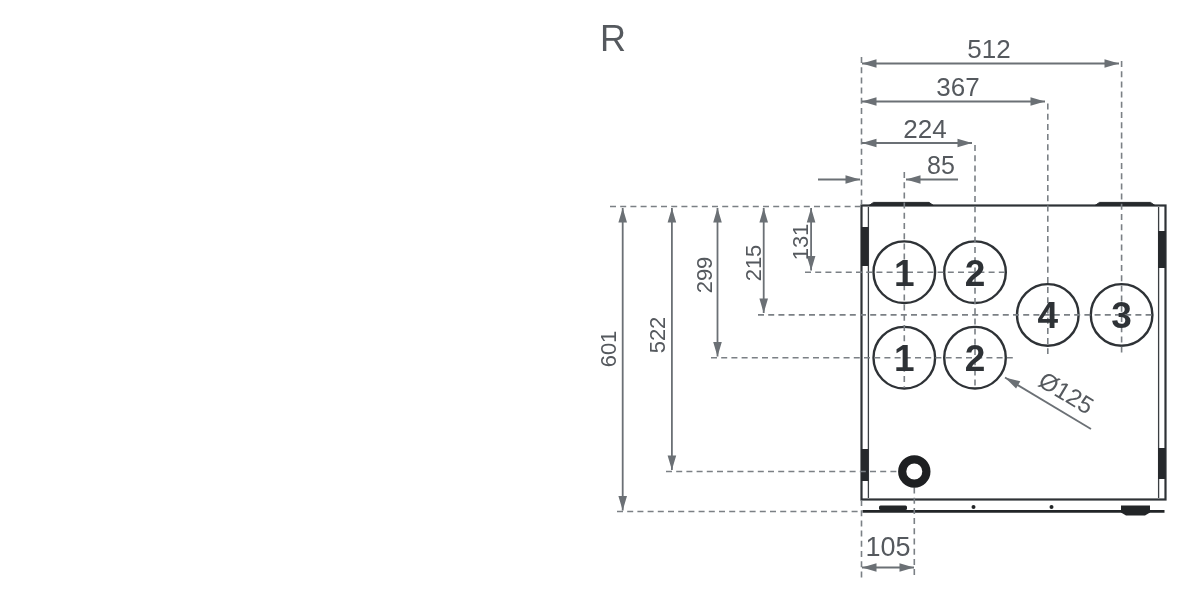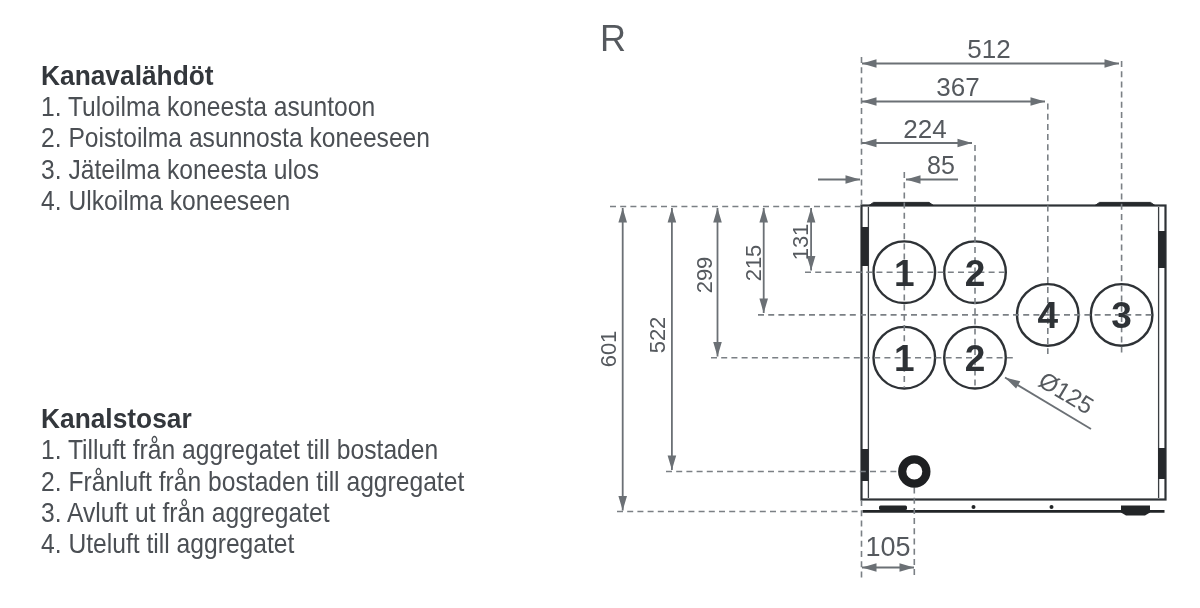--- a/index.html
+++ b/index.html
@@ -7,36 +7,22 @@
 .wrap{position:absolute;left:0;top:0;width:1200px;height:608px;filter:blur(0.5px)}
 .blk{position:absolute;left:41px;font-size:28px;line-height:31.2px;color:#4b4f54;white-space:nowrap}
 .blk .h{font-weight:bold;color:#33373c}
 .blk div{transform-origin:0 50%;transform:scaleX(0.88)}
 .blk div.h{transform:scaleX(0.94)}
 </style>
 </head>
 <body>
 <div class="wrap">
 
-<div class="blk" style="top:60px">
-<div class="h">Kanavalähdöt</div>
-<div>1. Tuloilma koneesta asuntoon</div>
-<div>2. Poistoilma asunnosta koneeseen</div>
-<div>3. Jäteilma koneesta ulos</div>
-<div>4. Ulkoilma koneeseen</div>
-</div>
 
 
-<div class="blk" style="top:403.2px">
-<div class="h">Kanalstosar</div>
-<div>1. Tilluft från aggregatet till bostaden</div>
-<div>2. Frånluft från bostaden till aggregatet</div>
-<div>3. Avluft ut från aggregatet</div>
-<div>4. Uteluft till aggregatet</div>
-</div>
 
 <svg width="1200" height="608" viewBox="0 0 1200 608" style="position:absolute;left:0;top:0" fill="none">
 
 <text x="600" y="50.5" font-size="36" fill="#55595e">R</text>
 
 <rect x="861.5" y="205.5" width="304" height="294" stroke="#2e3236" stroke-width="2.2" fill="#fff"></rect>
 
 <line x1="868.4" y1="207" x2="868.4" y2="498" stroke="#3a3e42" stroke-width="1.3"></line>
 
 <line x1="1158.6" y1="207" x2="1158.6" y2="498" stroke="#3a3e42" stroke-width="1.3"></line>

